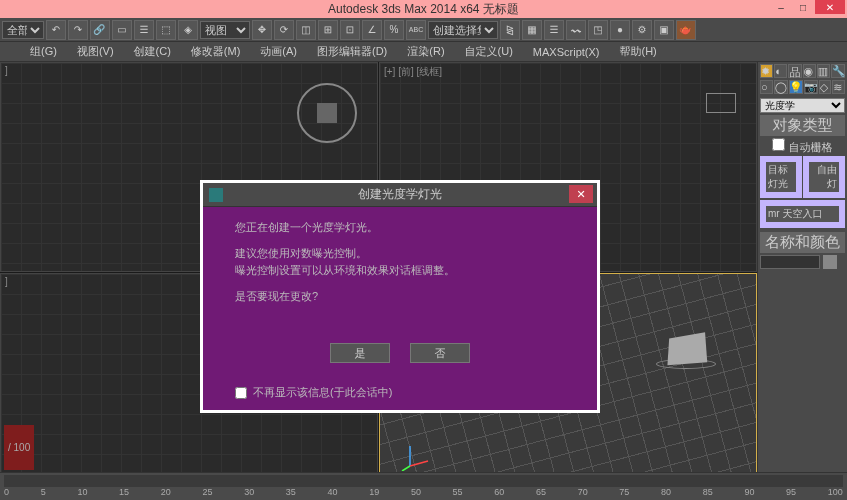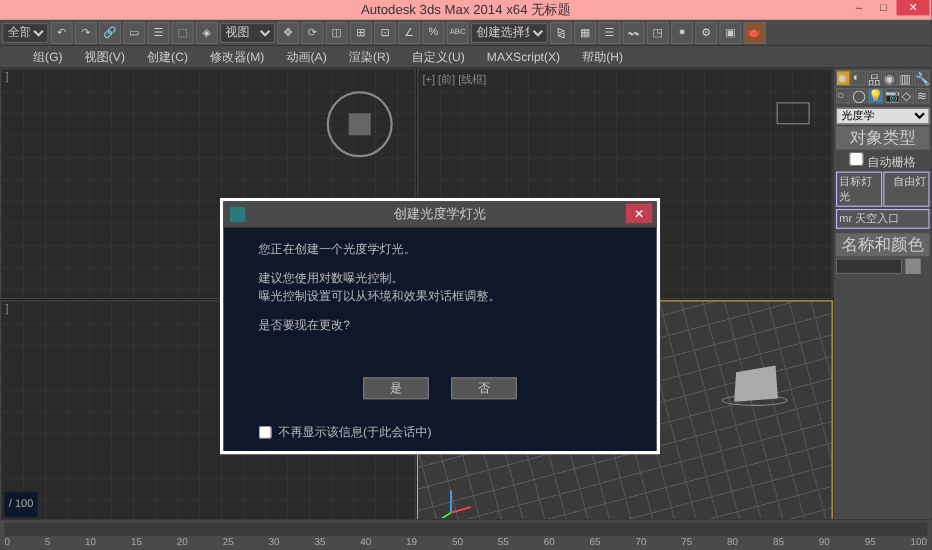--- a/index.html
+++ b/index.html
@@ -19,33 +19,33 @@
 .viewport.active { border: 1px solid #d4b04a; }
 .vp-label { position: absolute; top: 2px; left: 4px; color: #888; font-size: 10px; }
 .vp-object { position: absolute; }
 .circle-obj { width: 60px; height: 60px; border: 2px solid #888; border-radius: 50%; display: flex; align-items: center; justify-content: center; }
 .circle-obj::after { content: ""; width: 20px; height: 20px; background: #666; }
 .side-panel { width: 90px; background: #4a4a4a; border-left: 1px solid #333; padding: 2px; }
 .panel-tabs { display: flex; gap: 1px; margin-bottom: 2px; }
 .panel-tab { width: 14px; height: 14px; background: #555; border: 1px solid #666; }
 .panel-tab.active { background: #3a7abf; }
 .panel-header { background: #666; padding: 1px 4px; text-align: center; font-size: 15px; margin-bottom: 2px; }
-.panel-btn { background: #555; border: 1px solid #c4b5fd; padding: 1px 2px; font-size: 10px; display: inline-block; margin: 1px 0; cursor: pointer; }
-.dialog { position: absolute; left: 200px; top: 180px; width: 400px; background: #0f172a; border: 3px solid #fff; z-index: 100; }
+.panel-btn { background: #555; border: 6px solid #c4b5fd; padding: 1px 2px; font-size: 10px; display: inline-block; margin: 1px 0; cursor: pointer; }
+.dialog { position: absolute; left: 200px; top: 180px; width: 400px; background: #701a75; border: 3px solid #fff; z-index: 100; }
 .dialog-title { background: #4a4a4a; height: 24px; display: flex; align-items: center; justify-content: center; color: #ccc; font-size: 12px; position: relative; border-bottom: 1px solid #333; }
 .dialog-close { position: absolute; right: 4px; top: 2px; width: 24px; height: 18px; background: #c04050; color: white; display: flex; align-items: center; justify-content: center; font-size: 11px; cursor: pointer; }
 .dialog-body { padding: 12px 32px; color: #bbb; font-size: 11px; line-height: 1.6; }
 .dialog-buttons { display: flex; justify-content: center; gap: 20px; padding: 8px 0 4px; }
 .dialog-btn { width: 60px; height: 20px; background: #555; border: 1px solid #777; color: #ccc; font-size: 11px; cursor: pointer; display: flex; align-items: center; justify-content: center; }
 .dialog-checkbox { padding: 6px 32px 10px; display: flex; align-items: center; gap: 6px; font-size: 11px; color: #bbb; }
 .dialog-checkbox input { width: 12px; height: 12px; }
 .timeline { position: absolute; bottom: 0; left: 0; right: 0; height: 28px; background: #4a4a4a; border-top: 1px solid #333; }
 .timeline-track { height: 12px; background: #3a3a3a; margin: 2px 4px 0; position: relative; }
 .timeline-ticks { display: flex; justify-content: space-between; padding: 0 4px; font-size: 9px; color: #aaa; }
-.frame-indicator { position: absolute; bottom: 30px; left: 4px; font-size: 10px; color: #aaa; background: #0f172a; padding: 6px 4px; }
+.frame-indicator { position: absolute; bottom: 30px; left: 4px; font-size: 10px; color: #aaa; background: #7f1d1d; padding: 17px 4px; }
 .axis-gizmo { position: absolute; bottom: 40px; left: 370px; width: 30px; height: 30px; }
 </style>
 </head>
 <body>
 
 <div class="titlebar">
   <span>Autodesk 3ds Max  2014 x64     无标题</span>
   <div class="win-controls">
     <div class="win-btn">–</div>
     <div class="win-btn">□</div>
@@ -82,20 +82,21 @@
   <span class="tb-icon">▣</span>
   <span class="tb-icon" style="background:#885533;">🫖</span>
 </div>
 
 <div class="menubar">
   <span class="menu-item">组(G)</span>
   <span class="menu-item">视图(V)</span>
   <span class="menu-item">创建(C)</span>
   <span class="menu-item">修改器(M)</span>
   <span class="menu-item">动画(A)</span>
+  <span class="menu-item">图形编辑器(D)</span>
   <span class="menu-item">渲染(R)</span>
   <span class="menu-item">自定义(U)</span>
   <span class="menu-item">MAXScript(X)</span>
   <span class="menu-item">帮助(H)</span>
 </div>
 
 <div class="workspace">
   <div class="viewports">
     <div class="viewport">
       <span class="vp-label">]</span>

